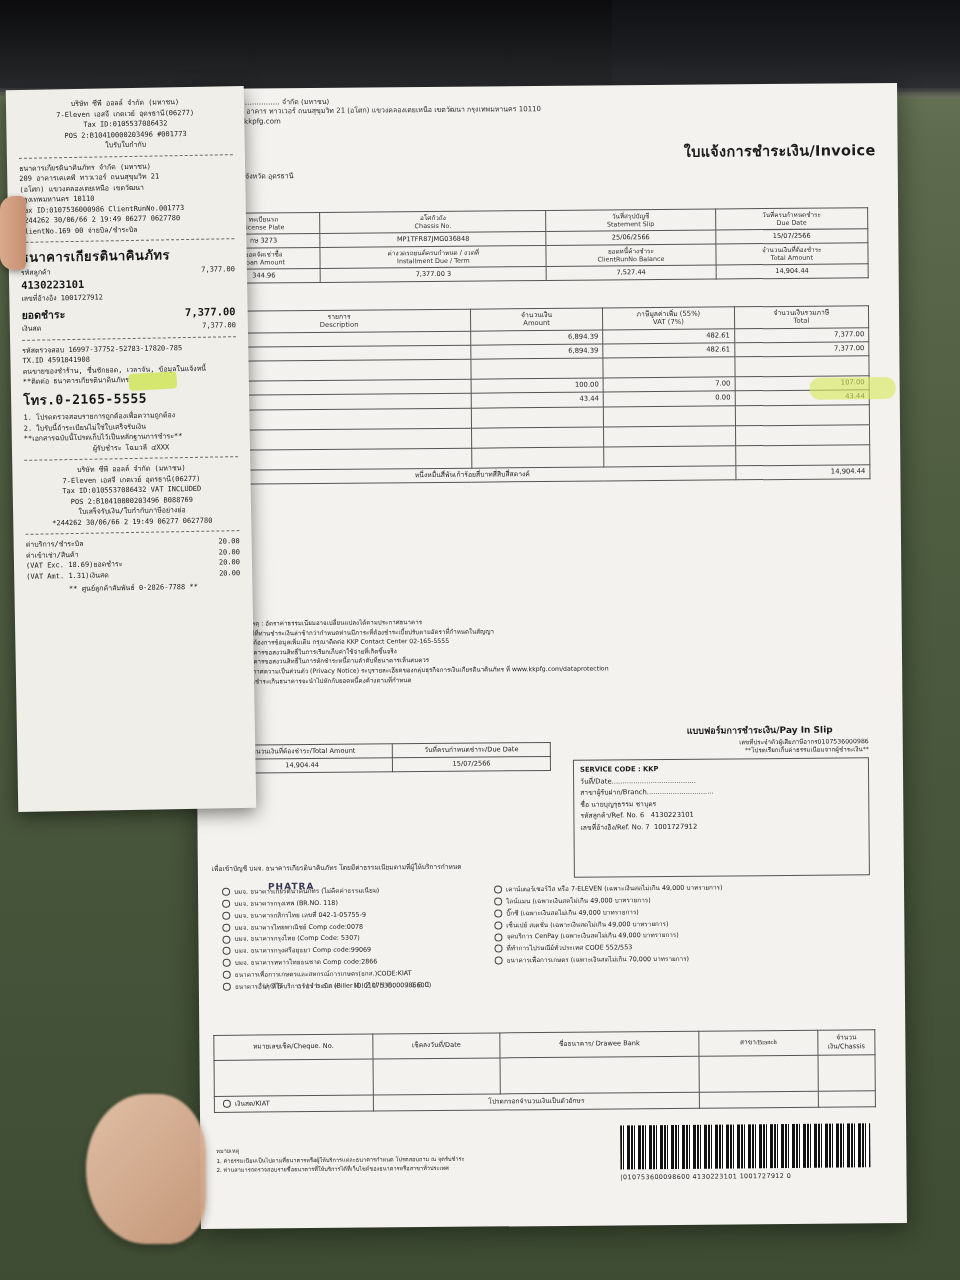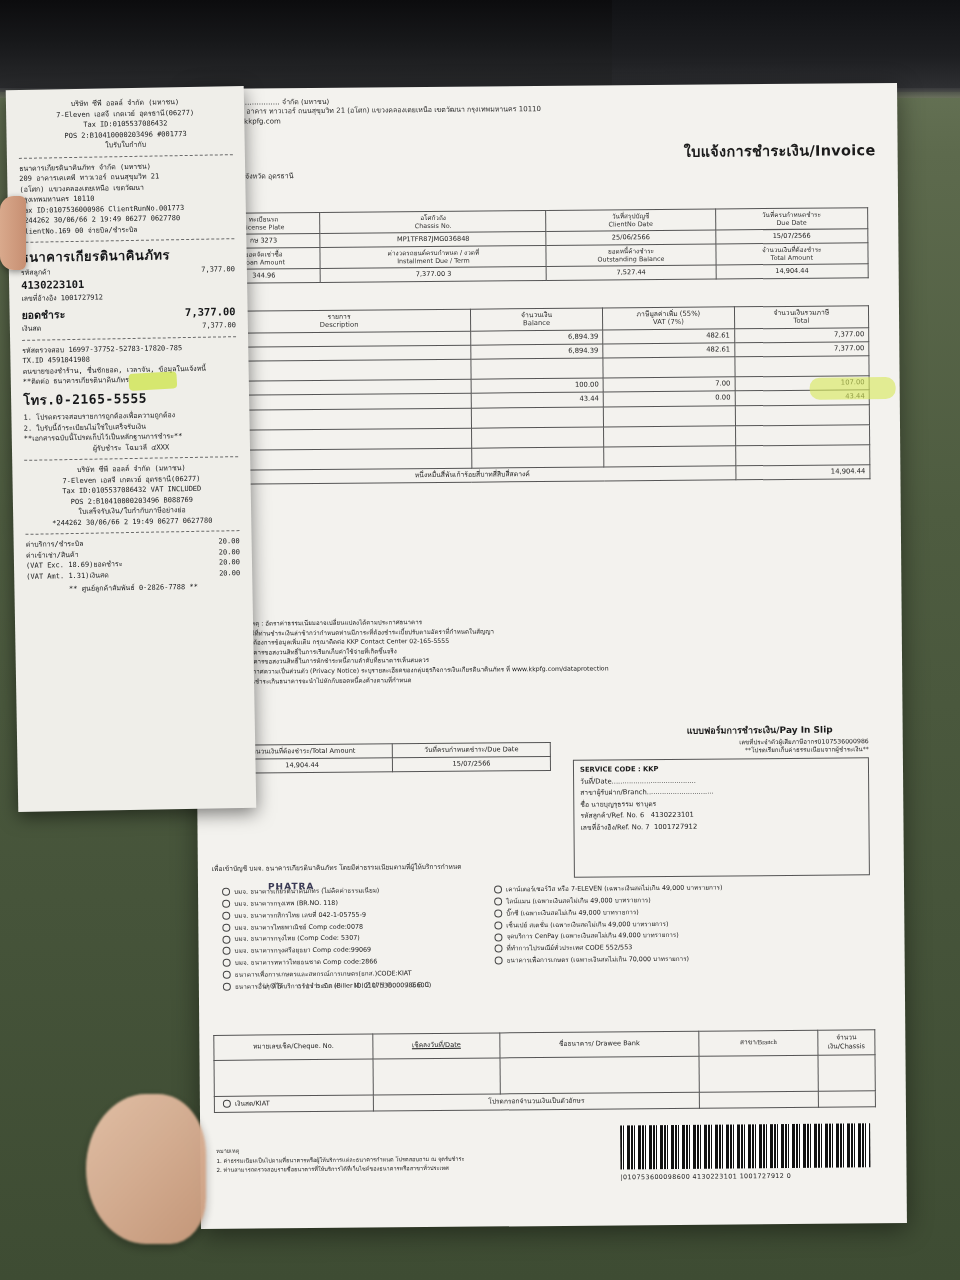--- a/index.html
+++ b/index.html
@@ -139,49 +139,49 @@
       </div>
 
       <div class="invoice-title">ใบแจ้งการชำระเงิน/Invoice</div>
       <div class="branch-line">สาขา/จังหวัด อุดรธานี</div>
 
       <table class="tbl" id="tbl-top">
         <tbody>
             <tr>
           <td class="th2"><span>ทะเบียนรถ</span><br><span class="th-en">License Plate</span></td>
           <td class="th2"><span>อโศกัวถัง</span><br><span class="th-en">Chassis No.</span></td>
-          <td class="th2"><span>วันที่สรุปบัญชี</span><br><span class="th-en">ClientNo Date</span></td>
+          <td class="th2"><span>วันที่สรุปบัญชี</span><br><span class="th-en">Statement Slip</span></td>
           <td class="th2"><span>วันที่ครบกำหนดชำระ</span><br><span class="th-en">Due Date</span></td>
         </tr>
         <tr>
           <td>กษ 3273</td>
           <td>MP1TFR87JMG036848</td>
           <td>25/06/2566</td>
           <td>15/07/2566</td>
         </tr>
         <tr>
           <td class="th2"><span>ยอดจัดเช่าซื้อ</span><br><span class="th-en">Loan Amount</span></td>
           <td class="th2"><span>ค่างวดรถยนต์ครบกำหนด / งวดที่</span><br><span class="th-en">Installment Due / Term</span></td>
-          <td class="th2"><span>ยอดหนี้ค้างชำระ</span><br><span class="th-en">Outstanding Balance</span></td>
+          <td class="th2"><span>ยอดหนี้ค้างชำระ</span><br><span class="th-en">ClientRunNo Balance</span></td>
           <td class="th2"><span>จำนวนเงินที่ต้องชำระ</span><br><span class="th-en">Total Amount</span></td>
         </tr>
         <tr>
           <td>344.96</td>
           <td>7,377.00    3</td>
           <td>7,527.44</td>
           <td>14,904.44</td>
         </tr>
       </tbody>
         </table>
 
       <table class="tbl" id="tbl-amt">
         <tbody>
             <tr>
           <td class="c th2" style="width:270px;"><span>รายการ</span><br><span class="th-en">Description</span></td>
-          <td class="c th2" style="width:130px;"><span>จำนวนเงิน</span><br><span class="th-en">Balance</span></td>
+          <td class="c th2" style="width:130px;"><span>จำนวนเงิน</span><br><span class="th-en">Amount</span></td>
           <td class="c th2" style="width:130px;"><span>ภาษีมูลค่าเพิ่ม (55%)</span><br><span class="th-en">VAT (7%)</span></td>
           <td class="c th2" style="width:132px;"><span>จำนวนเงินรวมภาษี</span><br><span class="th-en">Total</span></td>
         </tr>
         <tr>
           <td></td>
           <td class="r">6,894.39</td>
           <td class="r">482.61</td>
           <td class="r">7,377.00</td>
         </tr>
         <tr>
@@ -301,21 +301,21 @@
 
         <div class="bank-logos">UOB · citibank · MIZUHO · ICBC</div>
       </div>
 
       <div class="phatra">PHATRA</div>
 
       <table id="tbl-chq">
         <tbody>
             <tr class="h">
           <td style="width:150px;">หมายเลขเช็ค/Cheque. No.</td>
-          <td style="width:118px;text-decoration:underline;">เช็คลงวันที่/Date</td>
+          <td style="width:118px;">เช็คลงวันที่/Date</td>
           <td style="width:190px;">ชื่อธนาคาร/ Drawee Bank</td>
           <td style="width:110px;font-family:Liberation Serif, serif;">สาขา/Branch</td>
           <td>จำนวนเงิน/Chassis</td>
         </tr>
         <tr class="body">
           <td></td>
               <td></td>
               <td></td>
               <td></td>
               <td></td>

